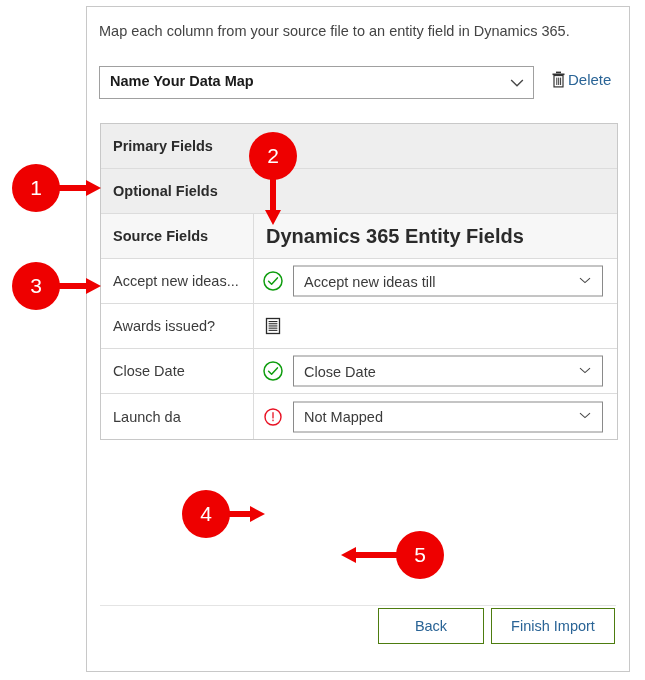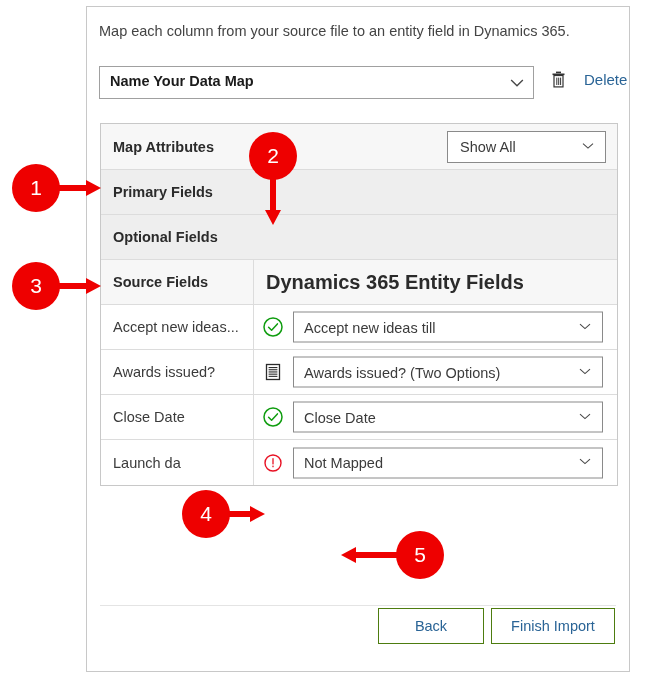--- a/index.html
+++ b/index.html
@@ -72,21 +72,21 @@
     transform: translateY(-60%);
   }
   .chev svg { display: block; }
 
   #delete-link {
     position: absolute;
     left: 452px;
     top: 5px;
     display: flex;
     align-items: center;
-    gap: 18px;
+    gap: 2px;
     cursor: pointer;
   }
   #delete-label {
     font-size: 15px;
     color: #2a6496;
   }
   .trash-icon { width: 15px; height: 17px; display: block; }
 
   
   #map-table {
@@ -281,31 +281,20 @@
           <rect x="7.2" y="6.6" width="1" height="7.4" fill="#333"></rect>
           <rect x="9.1" y="6.6" width="1" height="7.4" fill="#333"></rect>
         </svg>
       </span>
       <span id="delete-label">Delete</span>
     </div>
   </div>
 
   <div id="map-table">
 
-    <div class="row toolbar-row">
-      <span class="cell-label bold">Map Attributes</span>
-      <div id="show-all-select">
-        <span class="val">Show All</span>
-        <span class="chev">
-          <svg viewBox="0 0 12 12" width="12" height="12">
-              <path d="M1 3.8 L6 8.3 L11 3.8" fill="none" stroke="#4a4a4a" stroke-width="1.1"></path>
-            </svg>
-        </span>
-      </div>
-    </div>
 
     <div class="row group-row">
       <span class="cell-label bold">Primary Fields</span>
     </div>
 
 
     <div class="row group-row">
       <span class="cell-label bold">Optional Fields</span>
     </div>
 
@@ -340,28 +329,20 @@
       <span class="status-cell">
         <svg viewBox="0 0 22 22" width="22" height="22">
           <rect x="4.5" y="3.5" width="13" height="15" fill="#ffffff" stroke="#2b2b2b" stroke-width="1.3"></rect>
           <rect x="6.6" y="6" width="8.8" height="1.1" fill="#2b2b2b"></rect>
           <rect x="6.6" y="8.2" width="8.8" height="1.1" fill="#2b2b2b"></rect>
           <rect x="6.6" y="10.4" width="8.8" height="1.1" fill="#2b2b2b"></rect>
           <rect x="6.6" y="12.6" width="8.8" height="1.1" fill="#2b2b2b"></rect>
           <rect x="6.6" y="14.8" width="8.8" height="1.1" fill="#2b2b2b"></rect>
         </svg>
       </span>
-      <div class="field-select">
-        <span class="val">Awards issued? (Two Options)</span>
-        <span class="chev">
-          <svg viewBox="0 0 12 12" width="12" height="12">
-              <path d="M1 3.8 L6 8.3 L11 3.8" fill="none" stroke="#4a4a4a" stroke-width="1.1"></path>
-            </svg>
-        </span>
-      </div>
     </div>
 
     <div class="row data-row">
       <div class="col-divider"></div>
       <span class="cell-label">Close Date</span>
       <span class="status-cell">
         <svg viewBox="0 0 22 22" width="22" height="22">
           <circle cx="11" cy="11" r="9" fill="none" stroke="#0f9d0f" stroke-width="1.5"></circle>
           <path d="M6.6 11.3 L9.6 14.2 L15.4 7.9" fill="none" stroke="#0f9d0f" stroke-width="1.5" stroke-linecap="round" stroke-linejoin="round"></path>
         </svg>

